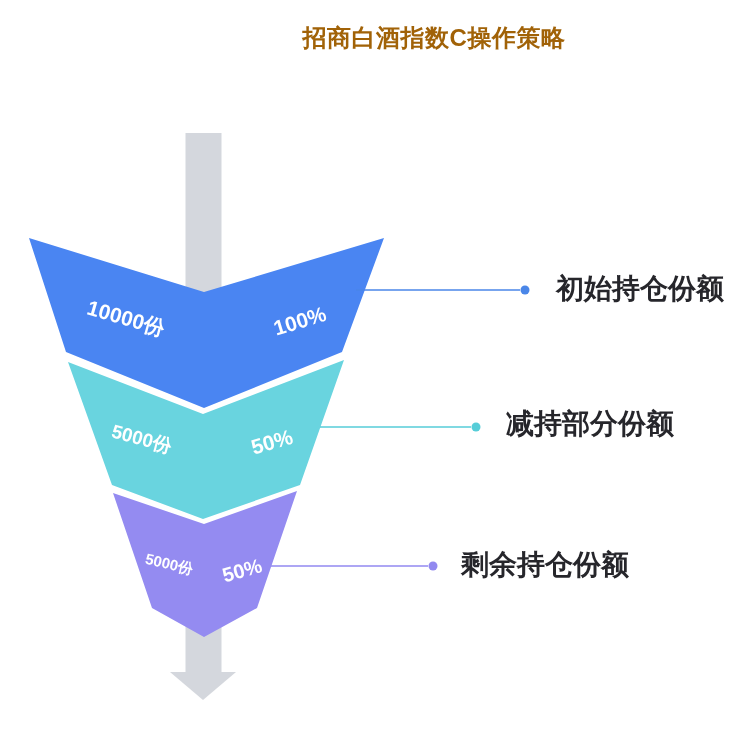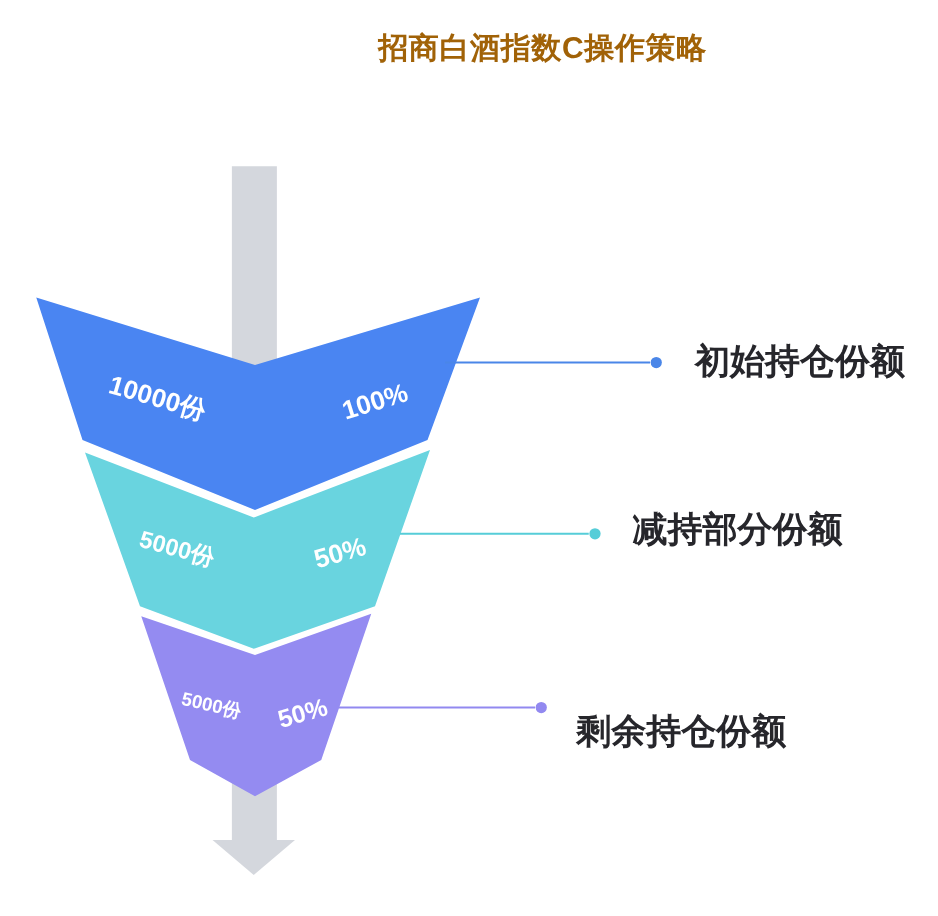--- a/index.html
+++ b/index.html
@@ -34,21 +34,21 @@
   .callout-label {
     position: absolute;
     white-space: nowrap;
     font-size: 28px;
     font-weight: 800;
     color: #26262b;
     line-height: 26px;
   }
   .callout-label.l1 { left: 556px; top: 276px; }
   .callout-label.l2 { left: 506px; top: 411px; }
-  .callout-label.l3 { left: 461px; top: 572px; text-align: center; }
+  .callout-label.l3 { left: 461px; top: 552px; text-align: center; }
   .funnel-value {
     fill: #ffffff;
     font-weight: bold;
     font-family: "Liberation Sans", "DejaVu Sans", sans-serif;
   }
 </style>
 </head>
 <body>
 
 <div class="canvas">

